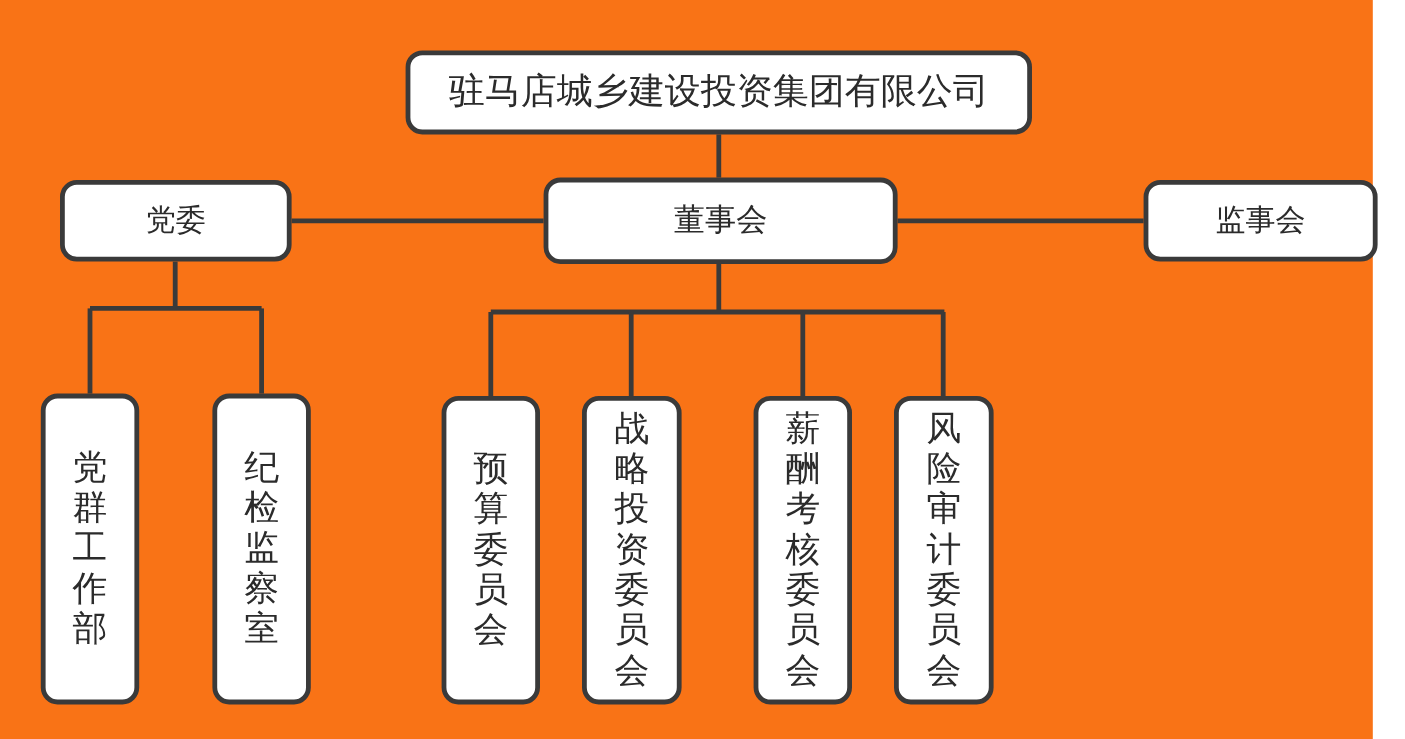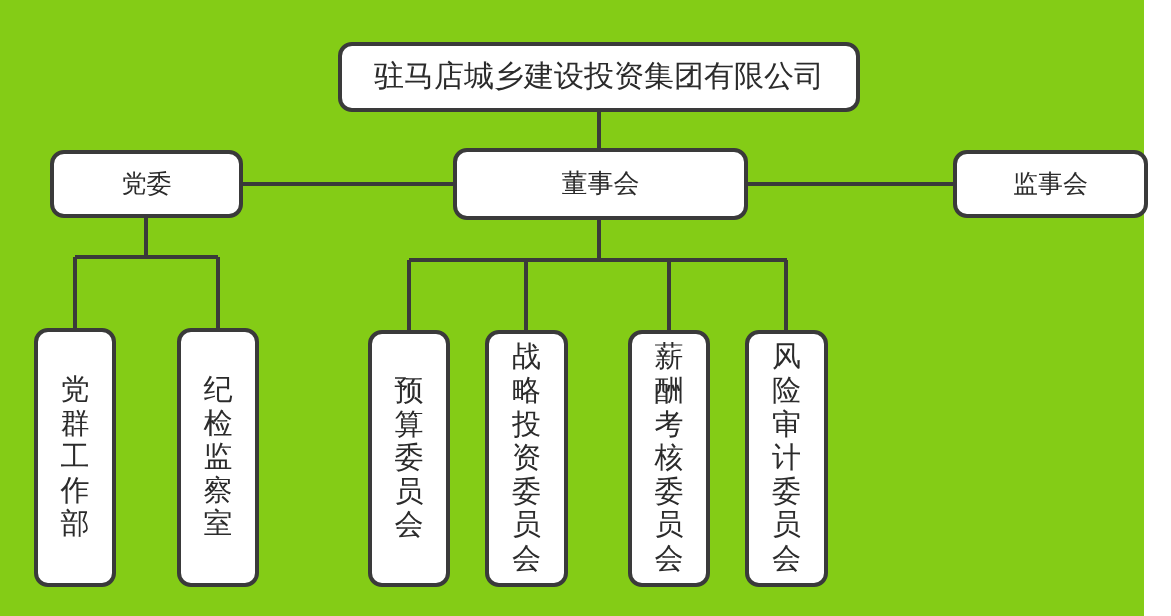--- a/index.html
+++ b/index.html
@@ -10,21 +10,21 @@
   body {
     width: 1171px;
     height: 616px;
     font-family: "Liberation Sans", "DejaVu Sans", sans-serif;
     overflow: hidden;
   }
   #org-chart-root {
     position: relative;
     width: 1144px;
     height: 616px;
-    background: #84cc16;
+    background: #f97316;
   }
   svg.chart-canvas {
     position: absolute;
     left: 0;
     top: 0;
     width: 1171px;
     height: 616px;
     display: block;
   }
   .node-box {

